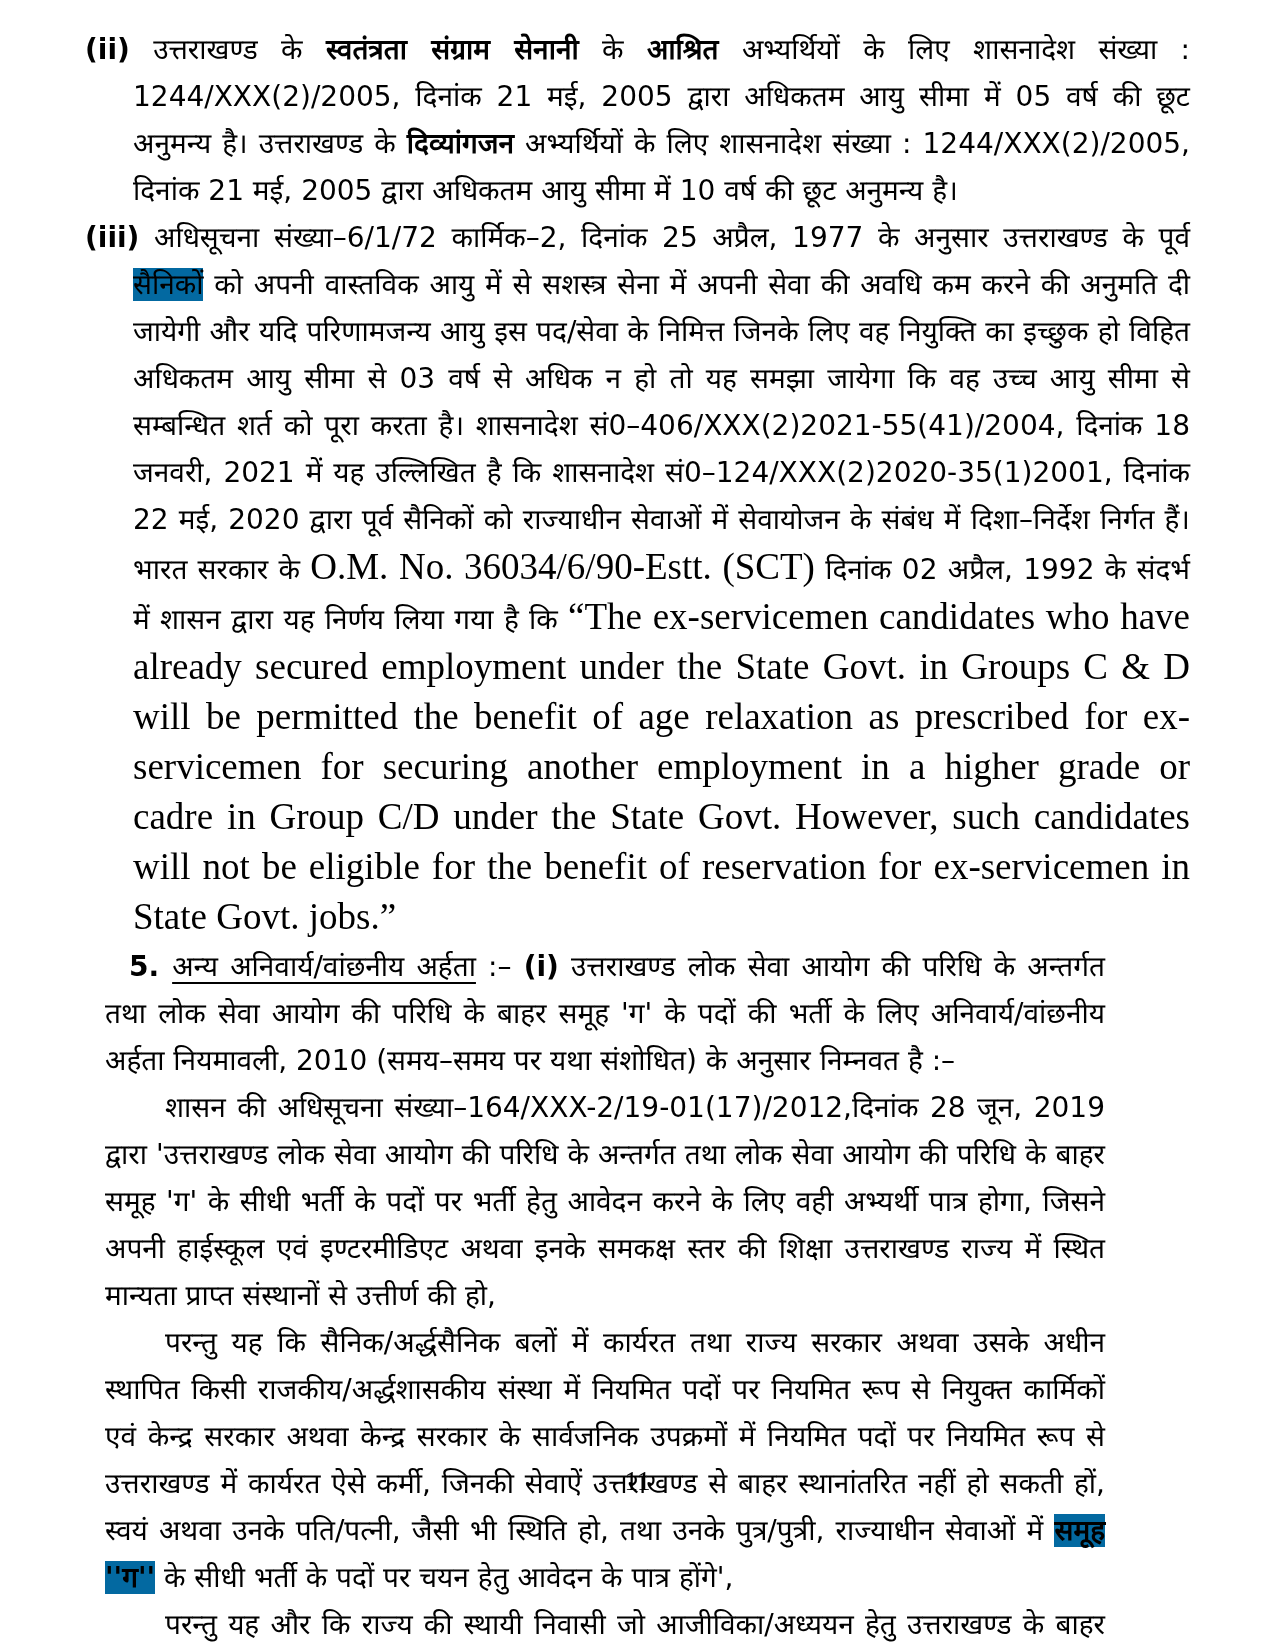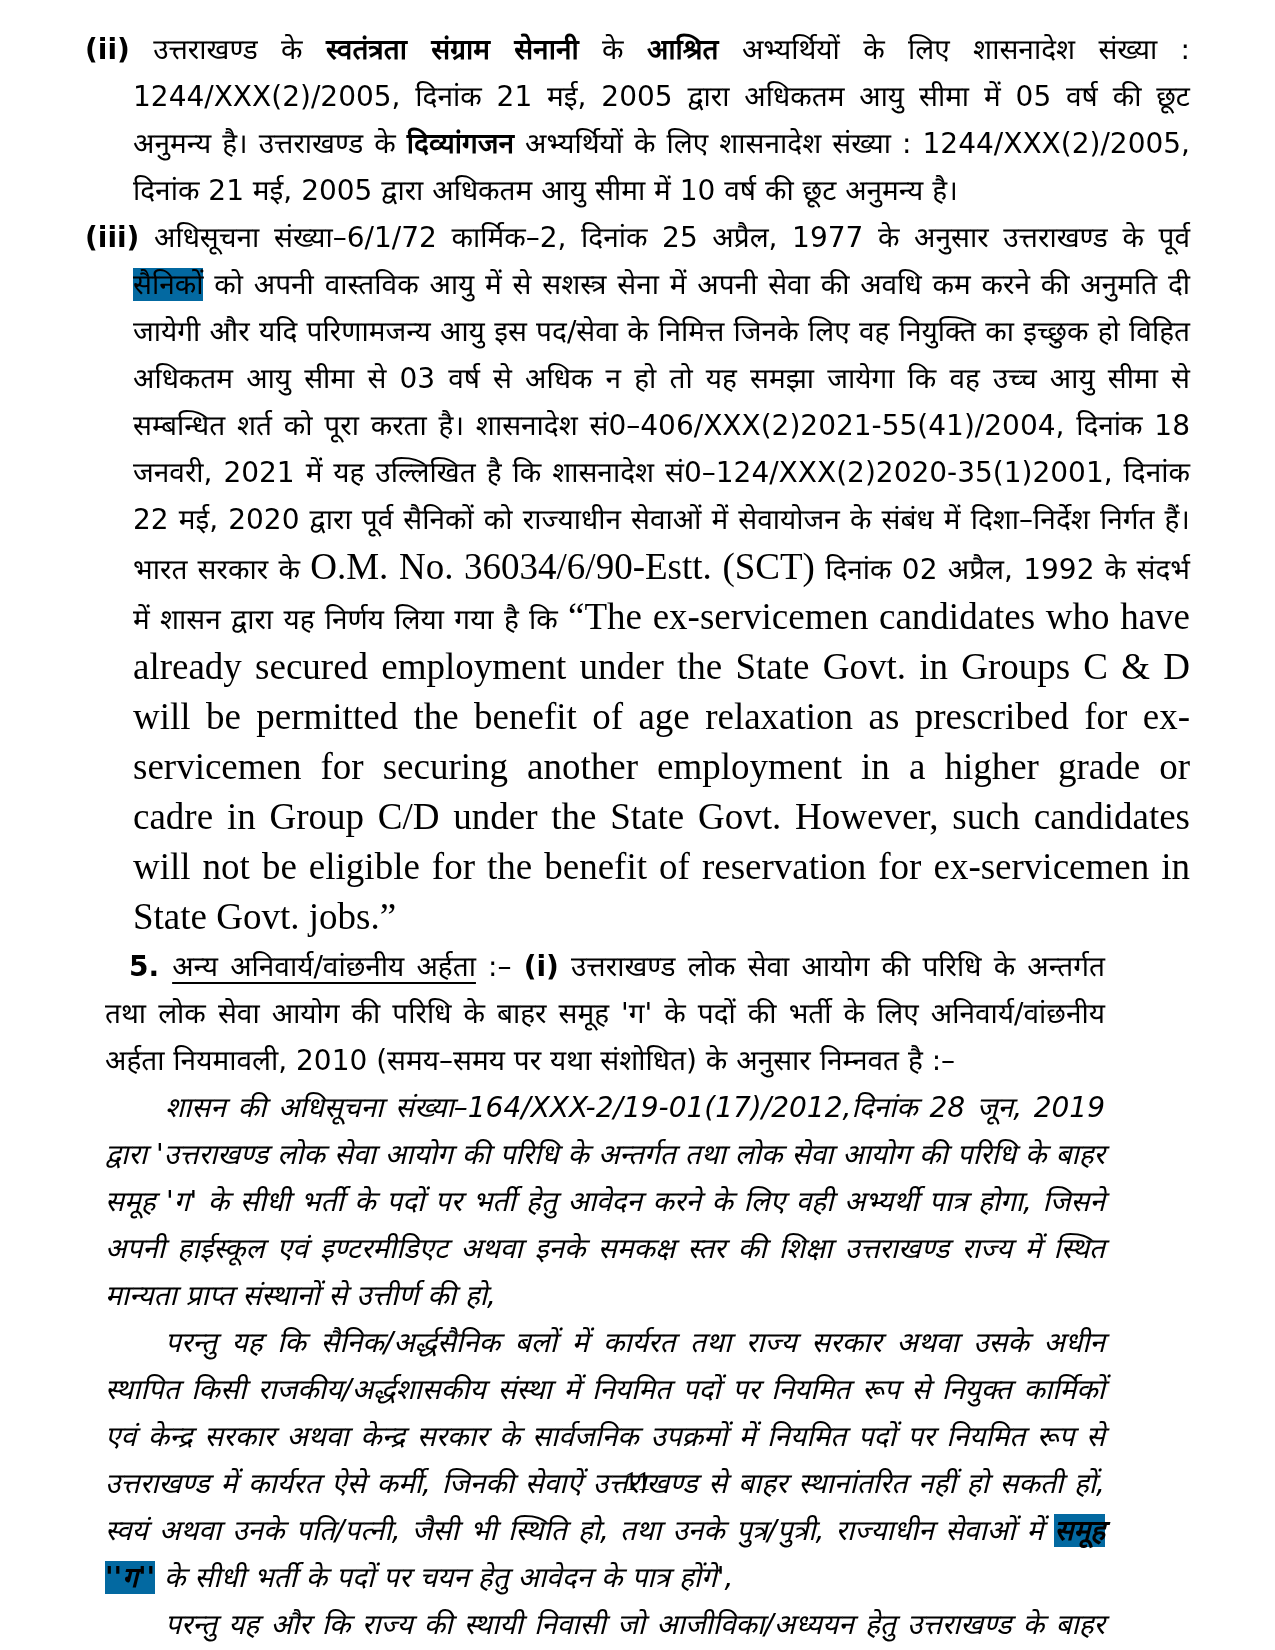--- a/index.html
+++ b/index.html
@@ -27,21 +27,21 @@
   .u{text-decoration:underline;text-underline-offset:6px;}
   .hl{background:#0369a1;}
   .en{font-family:"Liberation Serif", serif;font-size:37px;}
   .lower{
     margin-left:20px;
     margin-right:85px;
   }
   .sec-head{
     text-indent:24px;
   }
-  .ind60{text-indent:60px;font-style:italic;}
+  .ind60{text-indent:60px;}
   .pageno{
     position:absolute;
     top:1466px;left:0;right:0;
     text-align:center;
     font-family:"Liberation Serif", serif;
     font-size:27px;
   }
 </style>
 </head>
 <body>

